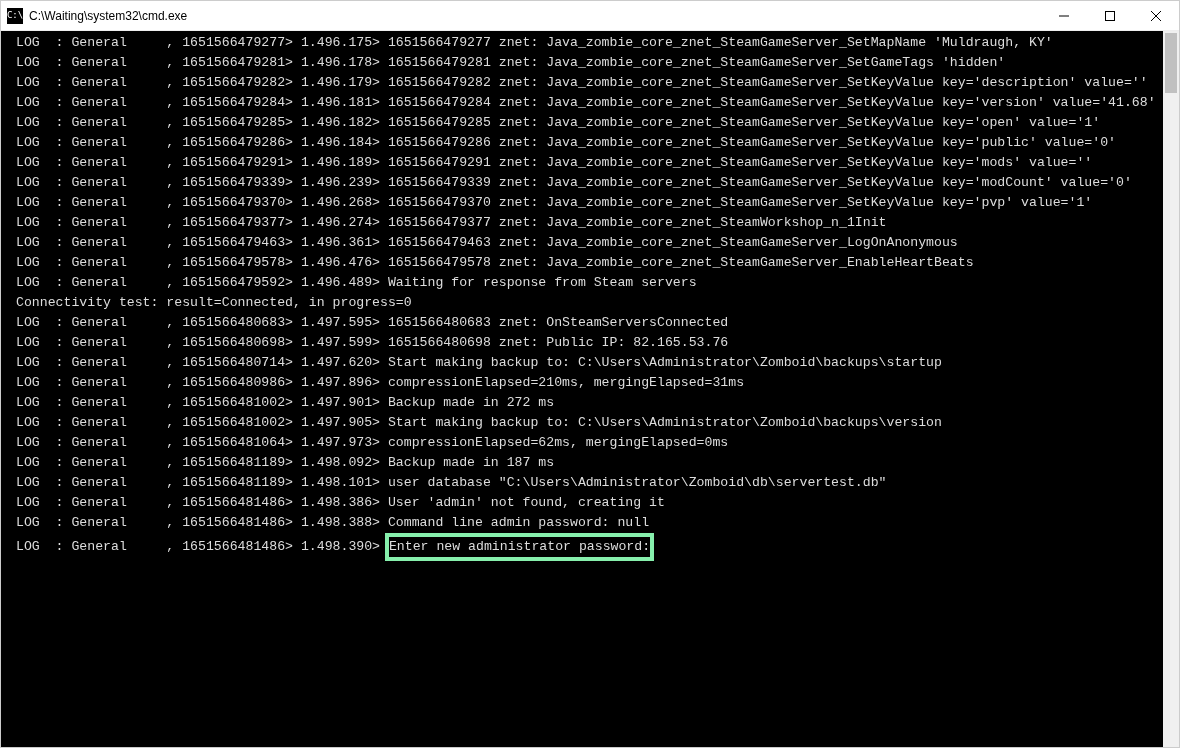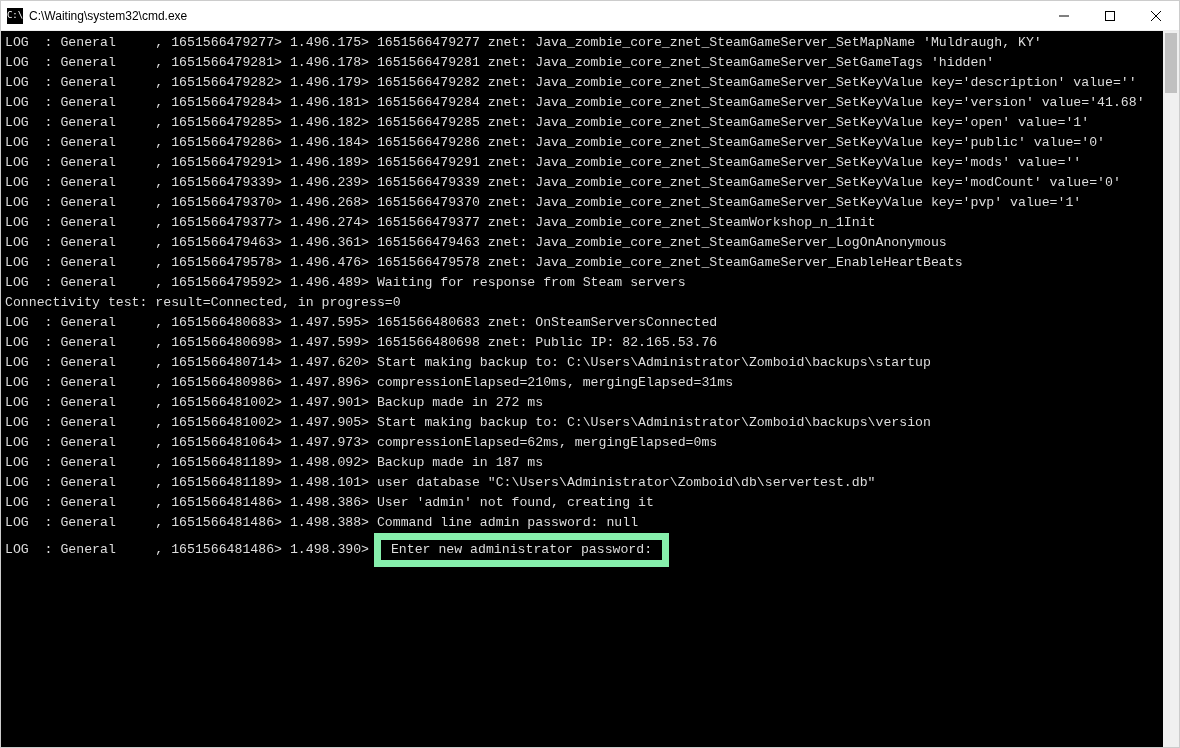--- a/index.html
+++ b/index.html
@@ -69,39 +69,40 @@
     flex: 1;
     background: #000;
     color: #ddd;
     font-family: Consolas, "Courier New", monospace;
     font-size: 13.2px;
     line-height: 20px;
     padding: 2px 4px 4px 4px;
     white-space: pre-wrap;
     word-break: break-all;
     overflow: hidden;
+    margin-left: 11px;
   }
   .scrollbar {
     width: 16px;
     background: #f0f0f0;
     position: relative;
     flex-shrink: 0;
   }
   .scroll-thumb {
     position: absolute;
     top: 2px;
     left: 2px;
     right: 2px;
     height: 60px;
     background: #c0c0c0;
   }
   .log-line { display: block; }
   .highlight-box {
-    border: 7px solid #86efac;
-    padding: 0 10px;
+    border: 4px solid #86efac;
+    padding: 0 0;
     display: inline-block;
     margin-left:-3px;
   }
 </style>
 </head>
 <body>
 
 <div class="window">
   <div class="titlebar">
     <div class="icon">

